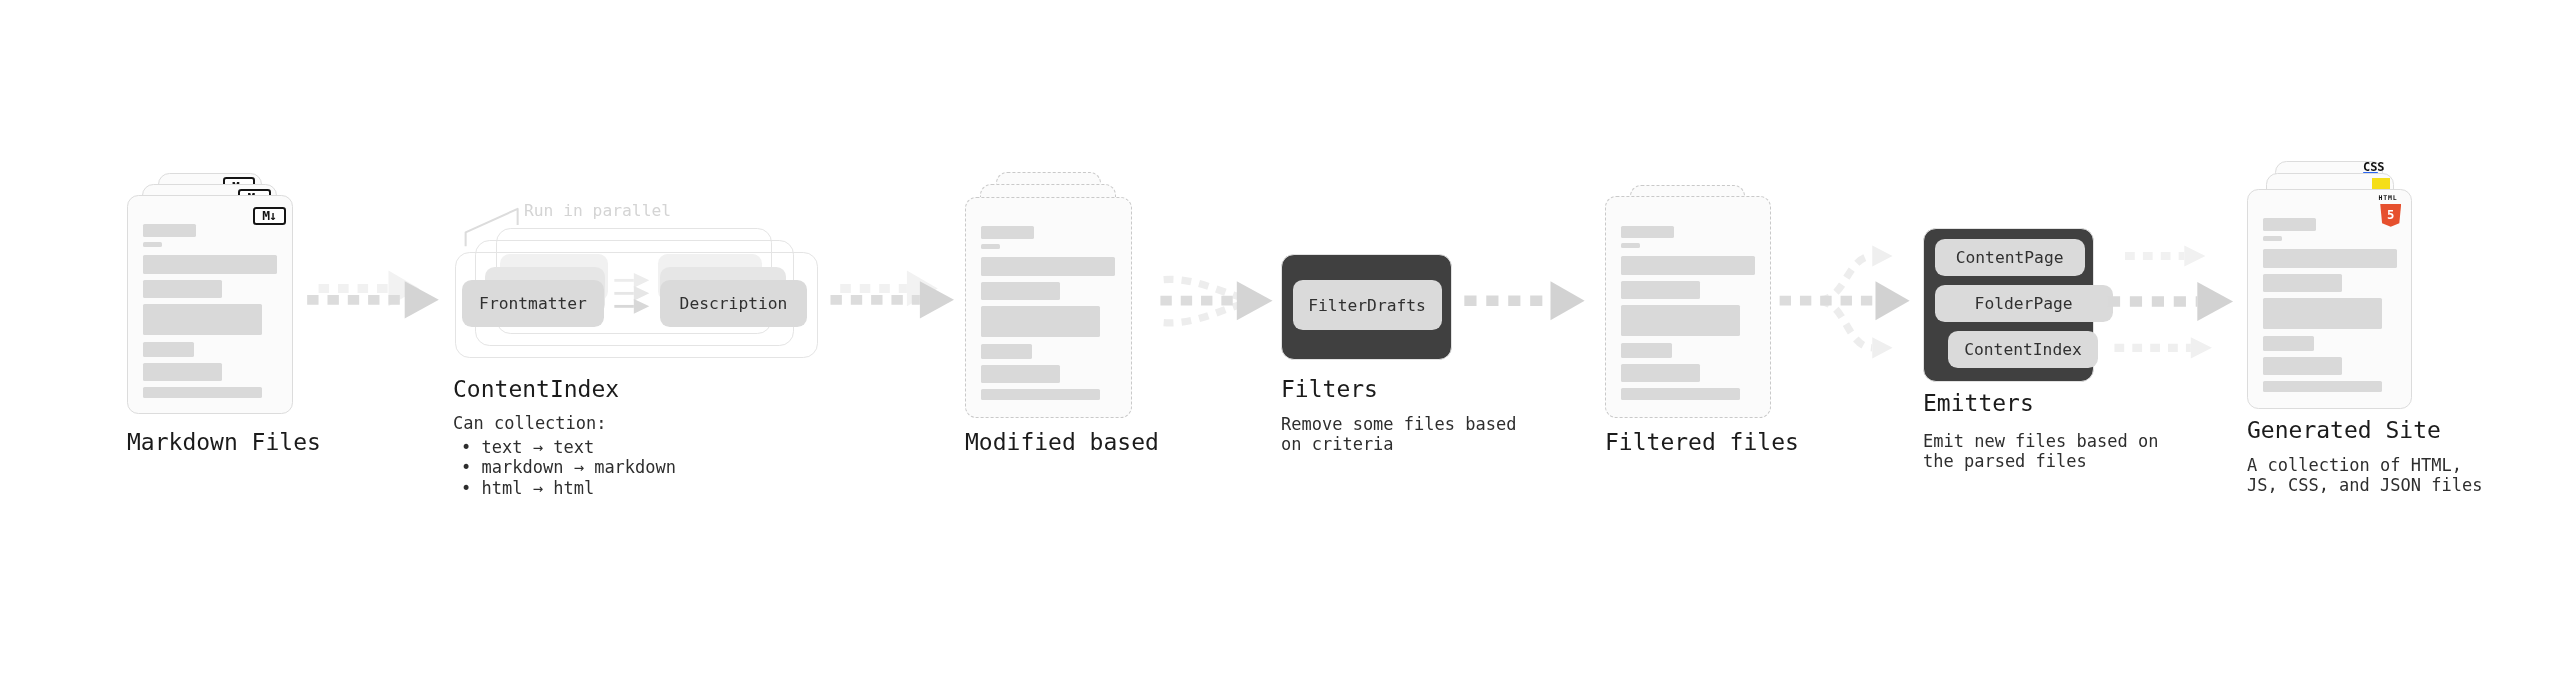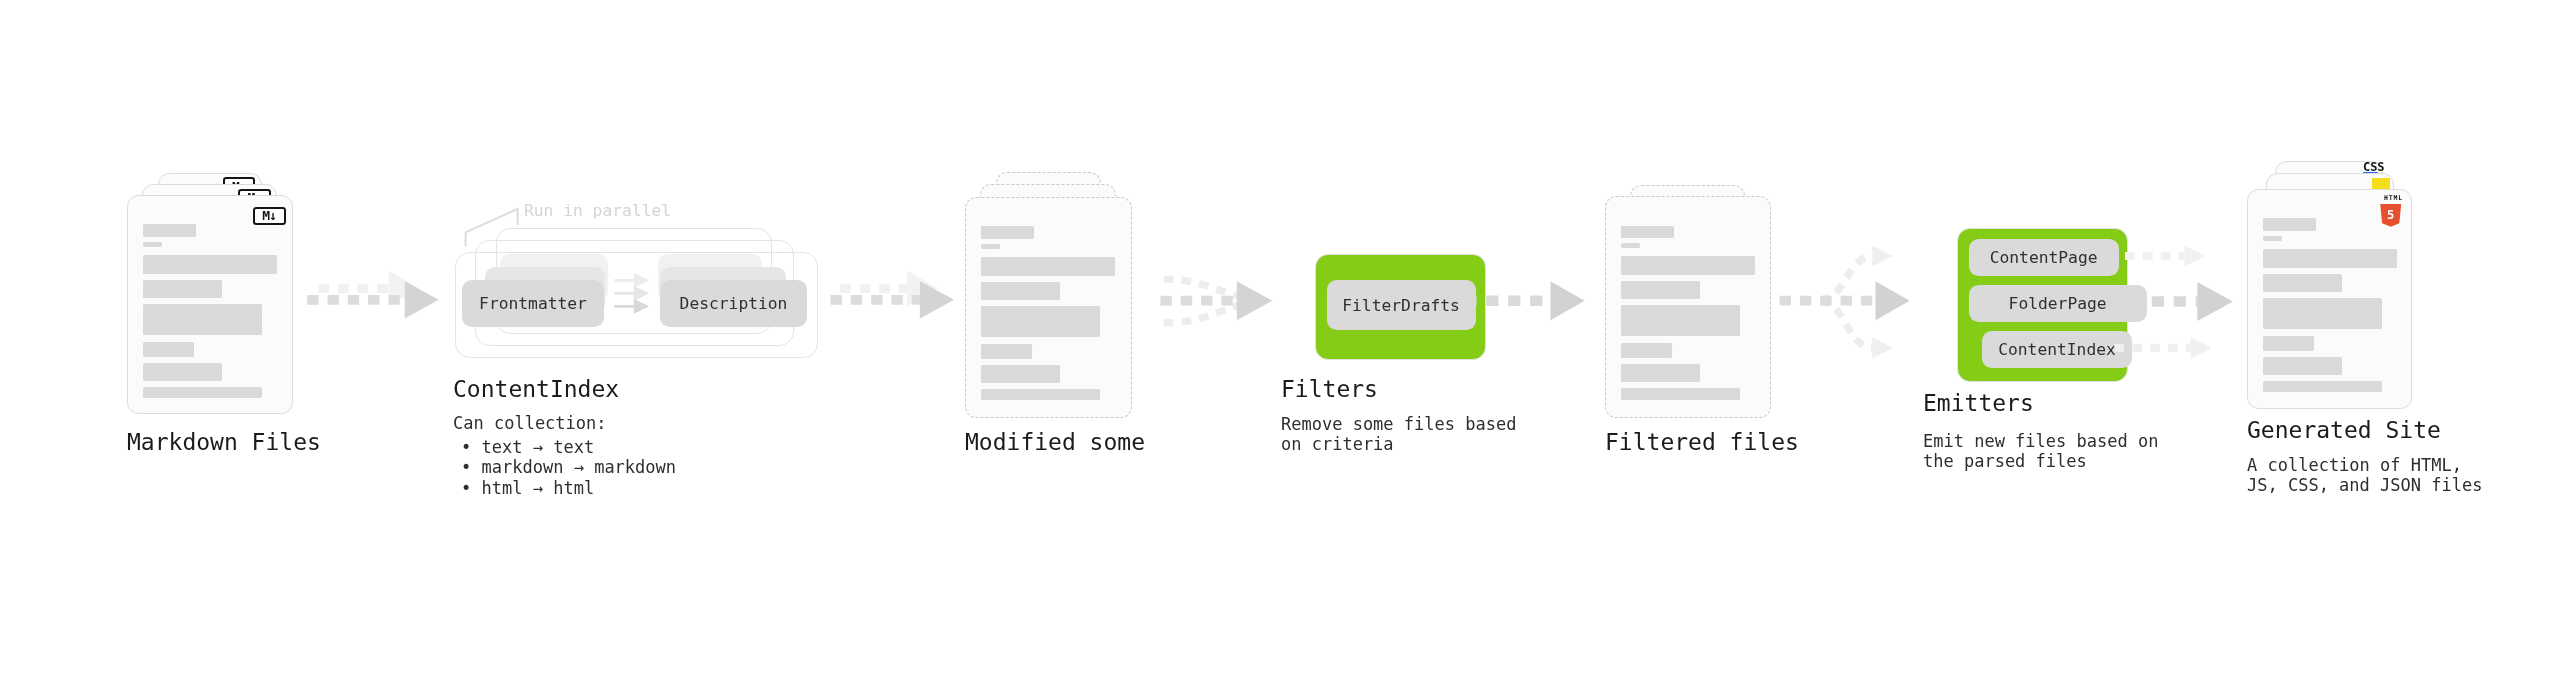--- a/index.html
+++ b/index.html
@@ -30,32 +30,32 @@
     display:flex;align-items:center;justify-content:center;
     background:#ffffff;border:2.4px solid #151515;border-radius:3.3px;
     font-size:13px;font-weight:bold;color:#151515;letter-spacing:-0.8px;line-height:1;
   }
 
   
   .css-badge{position:absolute;width:14.6px;text-align:center;}
   .css-text{display:block;font-size:12px;font-weight:bold;color:#111;line-height:7.3px;}
   .css-bar{display:block;height:2.4px;background:#2965f1;margin-top:0.8px;border-radius:0.8px;}
   .js-badge{position:absolute;width:18px;height:12.2px;background:#f5de19;}
-  .html5-logo{position:absolute;width:24.4px;text-align:right;}
+  .html5-logo{position:absolute;width:24.4px;text-align:left;}
   .html5-word{font-size:6.5px;font-weight:bold;letter-spacing:0.8px;color:#111;line-height:7.3px;}
   .html5-shield{
     position:relative;margin:1.6px auto 0;width:21px;height:23px;background:#e6502e;
     clip-path:polygon(0 0,100% 0,91% 85%,50% 100%,9% 85%);
     display:flex;align-items:center;justify-content:center;
   }
   .html5-shield span{color:#fff;font-size:12.2px;font-weight:bold;line-height:1;}
 
   
   .t-container{position:absolute;box-sizing:border-box;border:1.6px solid #e4e4e4;border-radius:14.6px;background:transparent;z-index:2;}
-  .panel{position:absolute;box-sizing:border-box;border:1.6px solid #e2e2e2;border-radius:13px;background:#84cc16;z-index:2;margin-left:34px;}
+  .panel{position:absolute;box-sizing:border-box;border:1.6px solid #e2e2e2;border-radius:13px;background:#404040;z-index:2;}
   .pill{
     position:absolute;display:flex;align-items:center;justify-content:center;
     background:#dadada;border-radius:9.8px;font-size:16.3px;color:#303030;
     white-space:nowrap;z-index:2;
   }
   .pill-ghost{position:absolute;border-radius:9.8px;z-index:2;}
   .g-light{background:#f1f1f1;}
   .g-mid{background:#e6e6e6;}
 
   
@@ -185,21 +185,21 @@
       <div class="bar b1"></div>
       <div class="bar b2"></div>
       <div class="bar b3"></div>
       <div class="bar b4"></div>
       <div class="bar b5"></div>
       <div class="bar b6"></div>
       <div class="bar b7"></div>
       <div class="bar b8"></div>
     </div>
   </div>
-  <div class="stage-title" style="left:965px;top:428px;">Modified some</div>
+  <div class="stage-title" style="left:965px;top:428px;">Modified based</div>
 
   <div class="panel" style="left:1281px;top:254px;width:171px;height:106px;">
     <div class="pill" style="left:10.6px;top:25px;width:149px;height:50px;">
       <span>FilterDrafts</span>
     </div>
   </div>
   <div class="stage-title" style="left:1281px;top:375px;">Filters</div>
   <div class="stage-desc" style="left:1281px;top:414px;">
     <div>Remove some files based</div>
     <div>on criteria</div>

